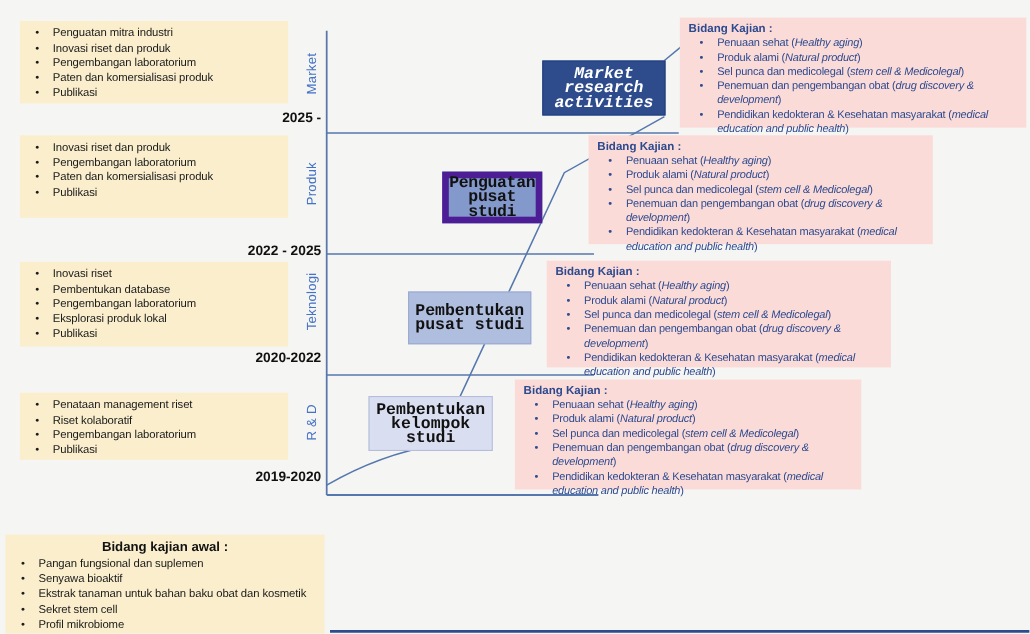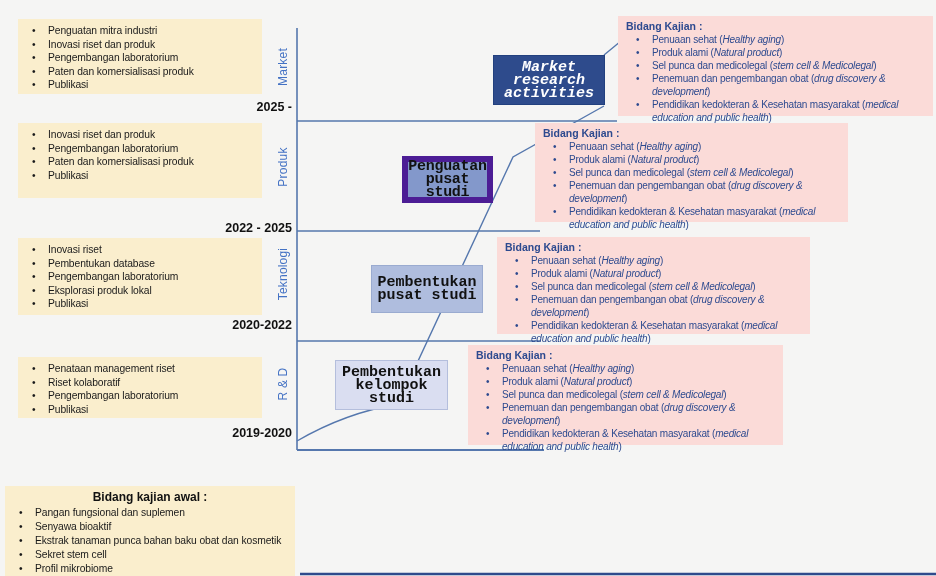--- a/index.html
+++ b/index.html
@@ -209,17 +209,17 @@
       <li><span>Penemuan dan pengembangan obat (</span><em>drug discovery &amp; development</em><span>)</span></li>
       <li><span>Pendidikan kedokteran &amp; Kesehatan masyarakat (</span><em>medical education and public health</em><span>)</span></li>
     </ul>
 </div>
 
 <div class="panel initial">
   <div class="if-title">Bidang kajian awal :</div>
   <ul>
       <li>Pangan fungsional dan suplemen</li>
       <li>Senyawa bioaktif</li>
-      <li>Ekstrak tanaman punca bahan baku obat dan kosmetik</li>
+      <li>Ekstrak tanaman untuk bahan baku obat dan kosmetik</li>
       <li>Sekret stem cell</li>
       <li>Profil mikrobiome</li>
     </ul>
 </div>
 
 </body></html>

